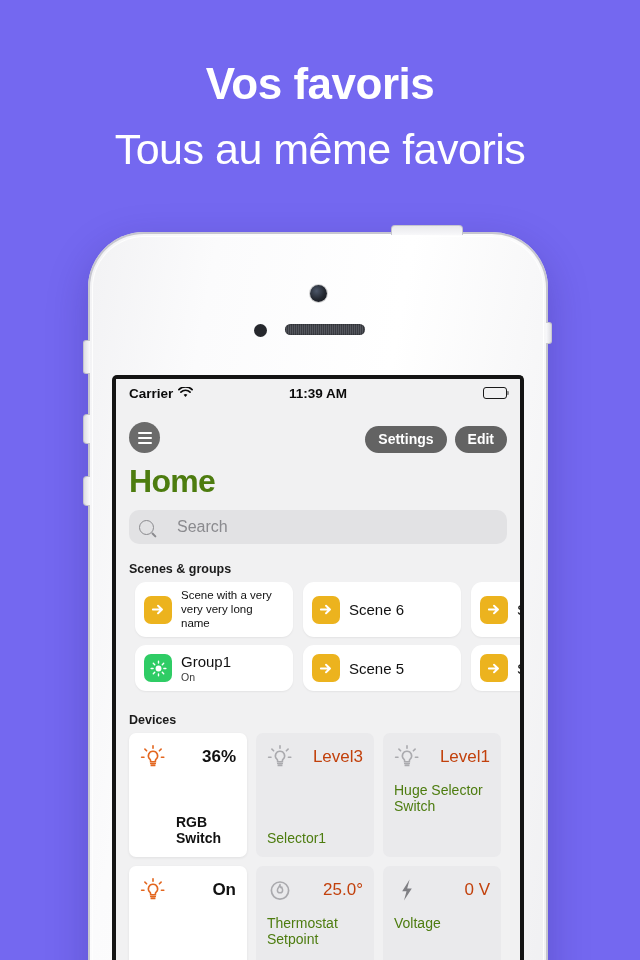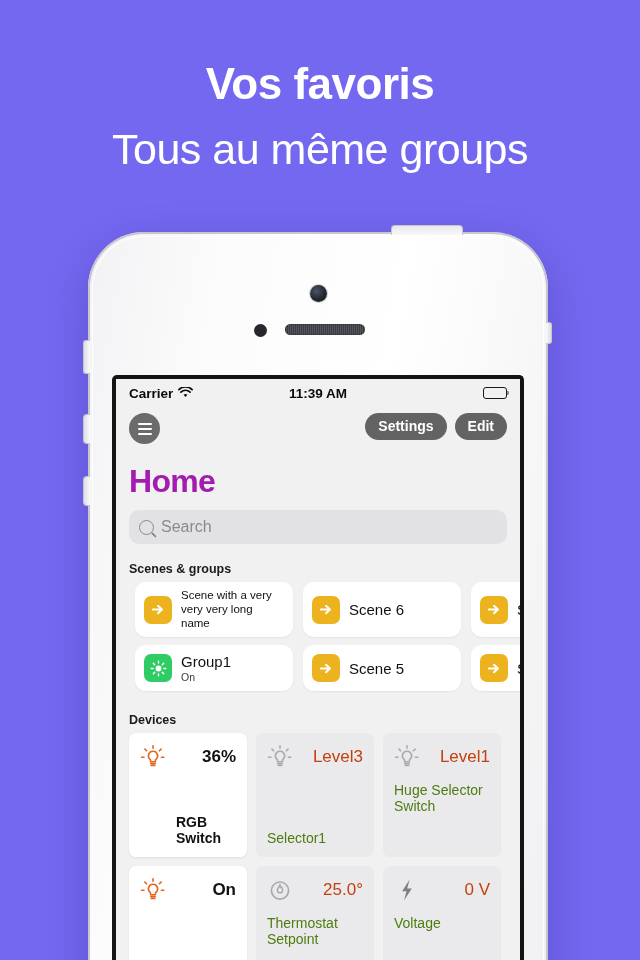--- a/index.html
+++ b/index.html
@@ -120,46 +120,46 @@
     position:relative;box-sizing:border-box;padding:1.2px;
   }
   .battery::after{
     content:"";position:absolute;right:-3.4px;top:3.4px;width:2px;height:4px;
     background:rgba(26,26,26,.45);border-radius:0 1px 1px 0;
   }
   .battery .lvl{height:100%;width:56%;background:#1a1a1a;border-radius:1.2px;}
 
   
   .navrow{
-    display:flex;align-items:flex-start;padding:6px 13px 0 13px;height:40px;
+    display:flex;align-items:flex-end;padding:6px 13px 0 13px;height:40px;
   }
   .menu-btn{
     width:31px;height:31px;border-radius:50%;background:#6b6b6b;
     display:flex;flex-direction:column;align-items:center;justify-content:center;gap:3px;
     cursor:pointer;
   }
   .menu-btn i{display:block;width:14px;height:2px;background:#fff;border-radius:1px;}
   .nav-right{margin-left:auto;display:flex;gap:8px;}
   .pill{
     background:#636363;color:#fff;border-radius:15px;
     padding:6px 13px;font-size:14px;font-weight:600;cursor:pointer;
     line-height:1.1;
   }
 
   
   .big-title{
-    font-size:32px;font-weight:bold;color:#a21caf;letter-spacing:-.7px;
+    font-size:32px;font-weight:bold;color:#4d7c0f;letter-spacing:-.7px;
     padding:10px 13px 0 13px;
   }
 
   
   .searchwrap{padding:10px 13px 0 13px;}
   .searchbar{
     background:#e2e2e4;border-radius:10px;height:34px;
-    display:flex;align-items:center;gap:7px;padding:0 10px;cursor:text;
+    display:flex;align-items:center;gap:23px;padding:0 10px;cursor:text;
   }
   .searchbar .mag{
     width:13px;height:13px;border:1.8px solid #8a8a8e;border-radius:50%;
     position:relative;flex:none;
   }
   .searchbar .mag::after{
     content:"";position:absolute;right:-4px;bottom:-2.5px;width:6px;height:1.8px;
     background:#8a8a8e;transform:rotate(45deg);border-radius:1px;
   }
   .searchbar .ph{color:#8a8a8e;font-size:16px;}
@@ -216,21 +216,21 @@
   .dev-name.on{color:#111;padding-left:36px;}
   .dev-name.off{color:#4d7c0f;font-weight:500;}
   .dev-name.multi{margin-top:12px;}
   .ic{width:26px;height:26px;display:block;}
 </style>
 </head>
 <body>
 
 <div class="headline">
   <span class="l1">Vos favoris</span>
-  <span class="l2">Tous au même groups</span>
+  <span class="l2">Tous au même favoris</span>
 </div>
 
 <div class="phone">
   <div class="phone-edge"></div>
   <div class="phone-edge-inner"></div>
 
   <div class="btn-power"></div>
   <div class="btn-side btn-mute"></div>
   <div class="btn-side btn-volup"></div>
   <div class="btn-side btn-voldn"></div>

